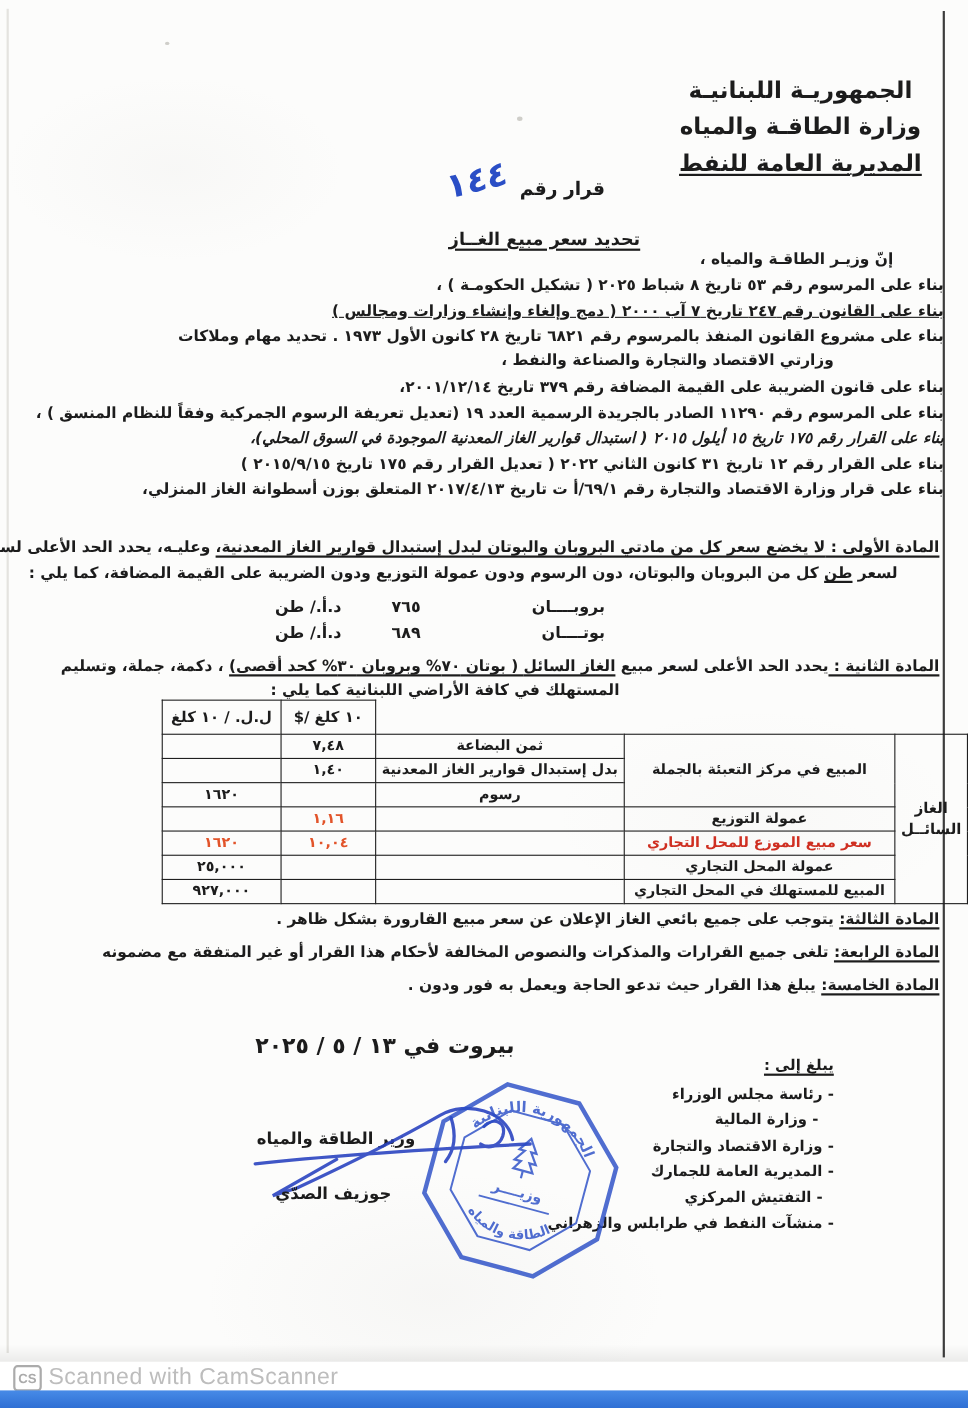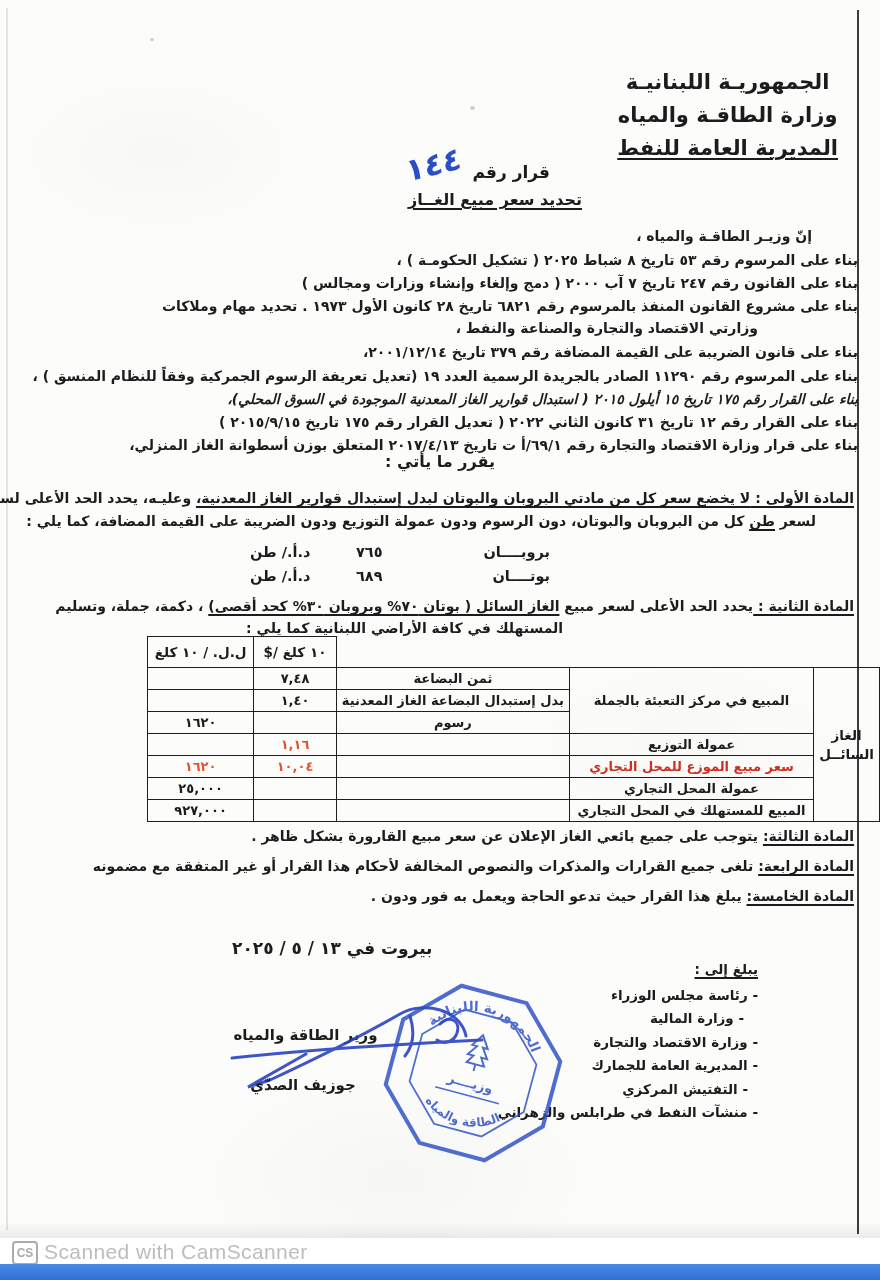--- a/index.html
+++ b/index.html
@@ -18,21 +18,21 @@
   .scan-left{position:absolute; left:6px; top:8px; width:2px; height:1222px; background:#e4e3df;}
   .scan-shadow{position:absolute; left:0; top:1222px; width:880px; height:16px;
                background:linear-gradient(rgba(0,0,0,0), rgba(0,0,0,.07));}
   .speck{position:absolute; border-radius:50%; background:#cfcec9;}
   
   .letterhead{right:42px; top:66px; text-align:center; font-size:21px; line-height:33px;}
   
   .decree{right:330px; top:162px; font-size:17px;}
   .decree-num{position:absolute; right:88px; top:-16px; color:#2a4ec6; font-size:31px;
               transform:rotate(-14deg) skewX(-6deg); font-weight:bold;}
-  .subject{right:298px; top:190px; font-size:16px; letter-spacing:.5px;}
+  .subject{right:298px; top:208px; font-size:16px; letter-spacing:.5px;}
   
   .pre-line{right:22px; font-size:14px; white-space:nowrap;}
   .intro{right:68px;}
   .cont{right:122px;}
   .operative{right:0; left:0; text-align:center; top:452px; font-size:16px;}
   .body-line{font-size:14px; white-space:nowrap;}
   
   .price-row{left:250px; width:300px; height:22px;}
   .price-row .pname{position:absolute; right:0; font-size:14.5px;}
   .price-row .pval{position:absolute; left:106px; font-size:14.5px;}
@@ -85,30 +85,29 @@
   </div>
 
   <div class="abs rtl decree">
     <span>قرار رقم</span>
     <span class="decree-num">١٤٤</span>
   </div>
   <div class="abs rtl subject u">تحديد سعر مبيع الغــاز</div>
 
   <div class="abs rtl pre-line intro" style="top:228px;">إنّ وزيـر الطاقـة والمياه ،</div>
   <div class="abs rtl pre-line" style="top:252px;">بناء على المرسوم رقم ٥٣  تاريخ ٨ شباط ٢٠٢٥ ( تشكيل الحكومـة ) ،</div>
-  <div class="abs rtl pre-line" style="top:275px;">بناء على القانون رقم ٢٤٧ تاريخ ٧ آب ٢٠٠٠ ( دمج وإلغاء وإنشاء وزارات ومجالس )</div>
+  <div class="abs rtl pre-line" style="top:275px;text-decoration:underline;">بناء على القانون رقم ٢٤٧ تاريخ ٧ آب ٢٠٠٠ ( دمج وإلغاء وإنشاء وزارات ومجالس )</div>
   <div class="abs rtl pre-line" style="top:298px;">بناء على مشروع القانون المنفذ بالمرسوم رقم ٦٨٢١ تاريخ ٢٨ كانون الأول ١٩٧٣ . تحديد مهام وملاكات</div>
   <div class="abs rtl pre-line cont" style="top:320px;">وزارتي الاقتصاد والتجارة والصناعة والنفط ،</div>
   <div class="abs rtl pre-line" style="top:344px;">بناء على قانون الضريبة على القيمة المضافة رقم ٣٧٩ تاريخ ٢٠٠١/١٢/١٤،</div>
   <div class="abs rtl pre-line" style="top:368px;">بناء على المرسوم رقم ١١٢٩٠ الصادر بالجريدة الرسمية العدد ١٩ (تعديل تعريفة الرسوم الجمركية وفقاً للنظام المنسق ) ،</div>
   <div class="abs rtl pre-line" style="top:391px;font-style:italic;">بناء على القرار رقم ١٧٥ تاريخ ١٥ أيلول ٢٠١٥ ( استبدال قوارير الغاز المعدنية  الموجودة في السوق المحلي)،</div>
   <div class="abs rtl pre-line" style="top:414px;">بناء على القرار رقم ١٢ تاريخ ٣١ كانون الثاني ٢٠٢٢ ( تعديل القرار رقم ١٧٥ تاريخ ٢٠١٥/٩/١٥ )</div>
   <div class="abs rtl pre-line" style="top:437px;">بناء على قرار وزارة الاقتصاد والتجارة رقم ٦٩/١/أ ت تاريخ ٢٠١٧/٤/١٣ المتعلق بوزن أسطوانة الغاز المنزلي،</div>
 
-  <div class="abs rtl operative">يقرر ما يأتي :</div>
 
   <div class="abs rtl body-line" style="right:26px; top:490px;">
     <span class="u">المادة الأولى : </span><span class="u">لا يخضع سعر كل من مادتي البروبان والبوتان لبدل إستبدال قوارير الغاز المعدنية،</span><span> وعليـه، يحدد الحد الأعلى  لسعر</span>
   </div>
   <div class="abs rtl body-line" style="right:64px; top:513px;">
     <span>لسعر </span><span class="u">طن</span><span> كل من البروبان والبوتان، دون الرسوم ودون عمولة التوزيع ودون الضريبة على القيمة المضافة، كما يلي :</span>
   </div>
 
   <div class="abs rtl price-row" style="top:544px;">
     <span class="pname">بروبــــان</span>
@@ -142,21 +141,21 @@
     </tr>
     <tr>
       <td class="gas" rowspan="7">الغاز
 السائــل</td>
       <td rowspan="3">المبيع في مركز التعبئة بالجملة</td>
       <td>ثمن البضاعة</td>
       <td>٧,٤٨</td>
       <td></td>
     </tr>
     <tr>
-      <td>بدل إستبدال البضاعة الغاز المعدنية</td>
+      <td>بدل إستبدال قوارير الغاز المعدنية</td>
       <td>١,٤٠</td>
       <td></td>
     </tr>
     <tr>
       <td>رسوم</td>
       <td></td>
       <td>١٦٢٠</td>
     </tr>
     <tr>
       <td>عمولة التوزيع</td>
@@ -188,21 +187,21 @@
   <div class="abs rtl body-line" style="right:26px; top:828px;">
     <span class="u">المادة الثالثة:</span><span> يتوجب على جميع بائعي الغاز الإعلان عن سعر مبيع القارورة بشكل ظاهر .</span>
   </div>
   <div class="abs rtl body-line" style="right:26px; top:858px;">
     <span class="u">المادة الرابعة:</span><span> تلغى جميع القرارات والمذكرات والنصوص  المخالفة لأحكام هذا القرار أو غير المتفقة مع مضمونه</span>
   </div>
   <div class="abs rtl body-line" style="right:26px; top:888px;">
     <span class="u">المادة الخامسة:</span><span> يبلغ هذا القرار حيث تدعو الحاجة ويعمل به فور ودون .</span>
   </div>
 
-  <div class="abs rtl body-line" style="left:232px; top:938px; font-size:17px;">بيروت في    ١٣ / ٥ / ٢٠٢٥</div>
+  <div class="abs rtl body-line" style="left:232px; top:938px; font-size:20px;">بيروت في    ١٣ / ٥ / ٢٠٢٥</div>
 
   <div class="abs rtl dist">
     <span class="u dt">يبلغ إلى :</span>
     <div>- رئاسة مجلس الوزراء</div>
     <div style="padding-right:14px;">- وزارة المالية</div>
     <div>- وزارة الاقتصاد والتجارة</div>
     <div>- المديرية العامة للجمارك</div>
     <div style="padding-right:10px;">-  التفتيش المركزي</div>
     <div>- منشآت النفط في طرابلس والزهراني</div>
   </div>

